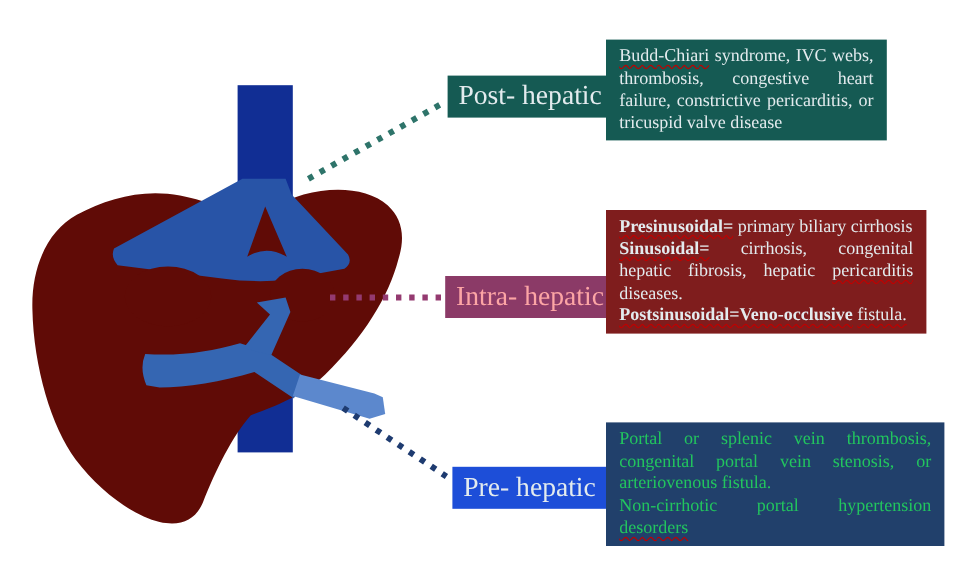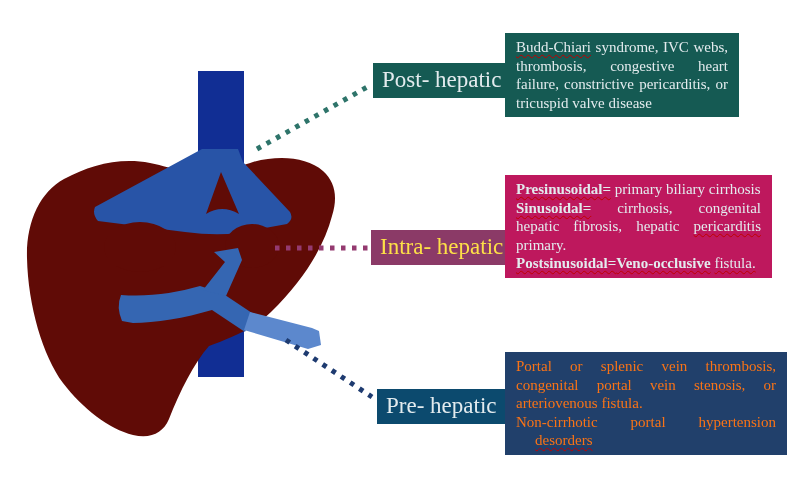--- a/index.html
+++ b/index.html
@@ -68,33 +68,33 @@
     <path d="M 250,312 L 312,328 L 319,331 L 321,345 L 308,349 L 244,330 Z" fill="#5c88cd"></path>
 
     <line x1="257" y1="149" x2="369" y2="86" stroke-width="5" stroke-dasharray="4.5 6.5" stroke="#2e746a"></line>
     <line x1="275" y1="248" x2="369" y2="248" stroke-width="5" stroke-dasharray="4.5 6.5" stroke="#943a70"></line>
     <line x1="286" y1="340" x2="372" y2="397" stroke-width="5" stroke-dasharray="4.5 6.5" stroke="#1e3b70"></line>
   </svg>
 
   <div class="tag tag-post" style="background: rgb(21, 90, 83); color: rgb(227, 235, 238);">
     <span>Post- hepatic</span>
   </div>
-  <div class="tag tag-intra" style="background: rgb(139, 58, 103); color: #fde047; text-align: right;">
+  <div class="tag tag-intra" style="background: rgb(139, 58, 103); color: #fca5a5; text-align: right;">
     <span>Intra- hepatic</span>
   </div>
-  <div class="tag tag-pre" style="background: #0c4a6e; color: rgb(227, 235, 238);">
+  <div class="tag tag-pre" style="background: #1d4ed8; color: rgb(227, 235, 238);">
     <span>Pre- hepatic</span>
   </div>
 
   <div class="info info-post" style="background: rgb(21, 90, 83); color: rgb(227, 235, 238);">
       <p><span class="run-sq" style="text-decoration-color: rgb(192, 0, 0);">Budd-Chiari</span><span> syndrome, IVC webs, thrombosis, congestive heart failure, constrictive pericarditis, or tricuspid valve disease</span></p>
     </div>
-  <div class="info info-intra" style="background: #be185d; color: rgb(227, 235, 238);">
+  <div class="info info-intra" style="background: #7f1d1d; color: rgb(227, 235, 238);">
       <p><span class="run-b run-sq" style="text-decoration-color: rgb(192, 0, 0);">Presinusoidal=</span><span> primary biliary cirrhosis</span></p>
-      <p><span class="run-b run-sq" style="text-decoration-color: rgb(192, 0, 0);">Sinusoidal=</span><span> cirrhosis, congenital hepatic fibrosis, hepatic </span><span class="run-sq" style="text-decoration-color: rgb(192, 0, 0);">pericarditis</span><span> primary.</span></p>
+      <p><span class="run-b run-sq" style="text-decoration-color: rgb(192, 0, 0);">Sinusoidal=</span><span> cirrhosis, congenital hepatic fibrosis, hepatic </span><span class="run-sq" style="text-decoration-color: rgb(192, 0, 0);">pericarditis</span><span> diseases.</span></p>
       <p><span class="run-b run-sq" style="text-decoration-color: rgb(192, 0, 0);">Postsinusoidal=</span><span class="run-sq" style="text-decoration-color: rgb(192, 0, 0); font-weight: bold;">Veno-occlusive</span><span> </span><span class="run-sq" style="text-decoration-color: rgb(192, 0, 0);">fistula.</span></p>
     </div>
-  <div class="info info-pre" style="background: rgb(33, 64, 107); color: #f97316;">
+  <div class="info info-pre" style="background: rgb(33, 64, 107); color: #22c55e;">
       <p><span>Portal or splenic vein thrombosis, congenital portal vein stenosis, or arteriovenous fistula.</span></p>
-      <p><span>Non-cirrhotic portal hypertension </span><span class="run-sq" style="text-decoration-color: rgb(192, 0, 0); margin-left: 19px;">desorders</span></p>
+      <p><span>Non-cirrhotic portal hypertension </span><span class="run-sq" style="text-decoration-color: rgb(192, 0, 0);">desorders</span></p>
     </div>
 
 </div>
 
 </body></html>

